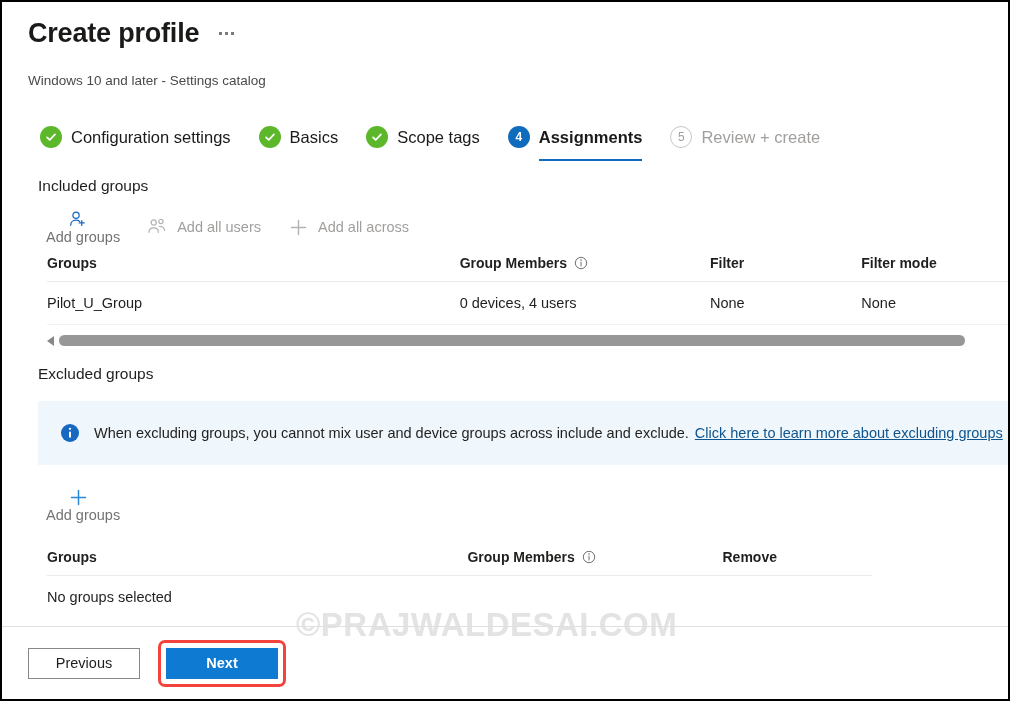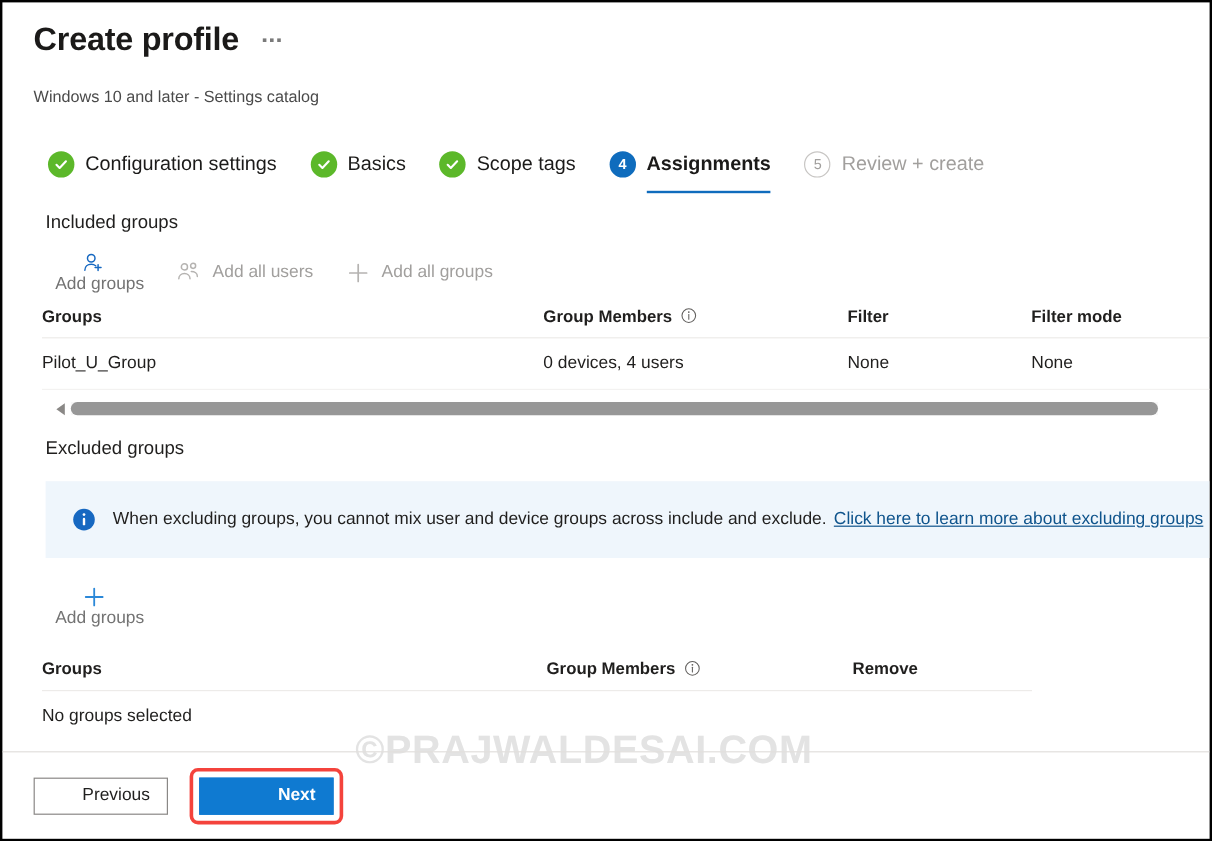--- a/index.html
+++ b/index.html
@@ -146,21 +146,21 @@
     justify-content: center;
     width: 22px;
     height: 20px;
     margin-right: 9px;
   }
   .cmd.enabled { color: #737373; flex-direction: column; }
   .cmd.disabled { color: #a19f9d; cursor: default; }
 
   
   .tbl {
-    margin-left: 33px;
+    margin-left: 45px;
     margin-right: 0;
   }
   .tbl .row {
     display: flex;
     align-items: center;
   }
   .tbl .head {
     height: 36px;
     border-bottom: 1px solid #edebe9;
     font-size: 14px;
@@ -259,21 +259,20 @@
     box-sizing: border-box;
   }
   .btn {
     font-family: "Liberation Sans", sans-serif;
     font-size: 14.5px;
     height: 31px;
     min-width: 112px;
     padding: 0 14px;
     box-sizing: border-box;
     cursor: pointer;
-    text-align: right;
   }
   .btn-secondary {
     background: #ffffff;
     border: 1px solid #8a8886;
     color: #201f1e;
   }
   .btn-primary {
     background: #0f7ad1;
     border: 1px solid #0f7ad1;
     color: #ffffff;
@@ -387,21 +386,21 @@
       </span>
       <span>Add all users</span>
     </div>
 
     <div class="cmd disabled">
       <span class="ico">
         <svg width="19" height="19" viewBox="0 0 20 20">
           <path d="M10 2.6v14.8M2.6 10h14.8" stroke="#b5b3b1" stroke-width="1.5" stroke-linecap="round"></path>
         </svg>
       </span>
-      <span>Add all groups</span>
+      <span>Add all across</span>
     </div>
 
   </div>
 
   <div class="tbl">
     <div class="row head">
       <div class="c-groups">Groups</div>
       <div class="c-members">
         <span>Group Members</span>
         <span class="info-circle">

